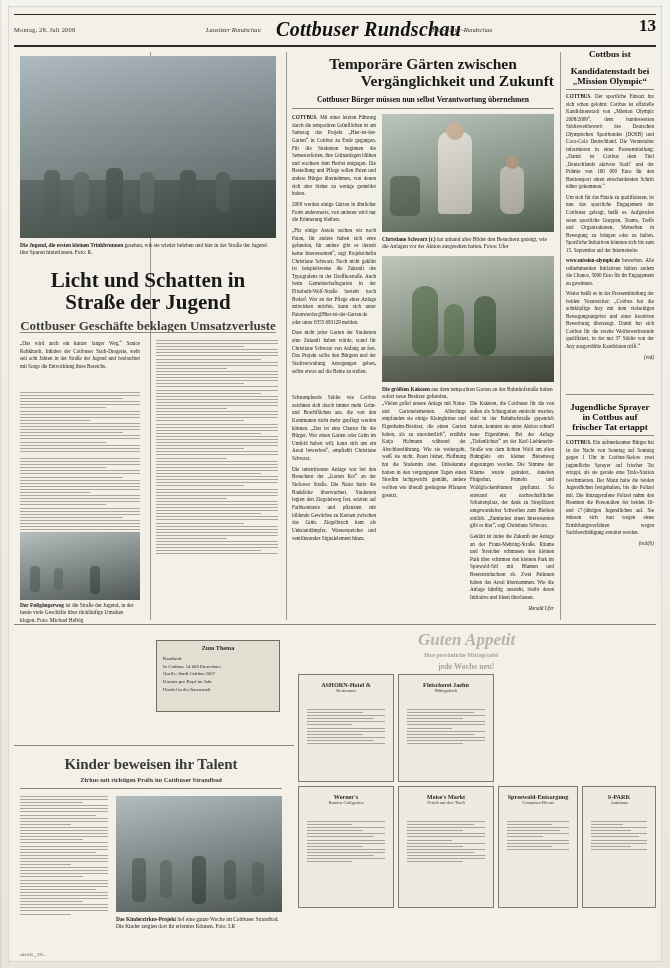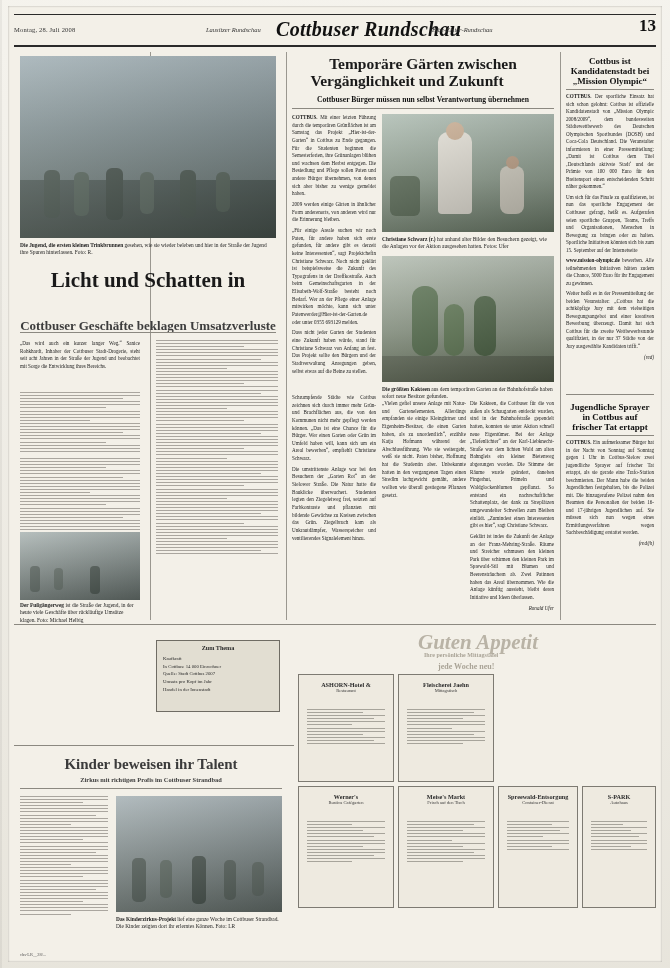--- a/index.html
+++ b/index.html
@@ -56,21 +56,21 @@
   
   .rbox-title{font-size:9px;line-height:1.12;text-align:center;font-weight:700;color:#111;}
   .rtxt{font-size:5.1px;line-height:1.48;text-align:justify;color:#1c1c1c;}
   .rtxt p{margin:0 0 3px 0;}
   .sig{font-size:5.1px;text-align:right;font-style:italic;}
 
   
   .ad{position:absolute;border:1px solid #7d7a72;background:#eeeae0;}
   .ad-t{font-size:6.2px;font-weight:700;text-align:center;color:#2b2b2b;}
   .ad-s{font-size:4.6px;text-align:center;color:#3a3a3a;}
-  .guten{position:absolute;font-style:italic;font-weight:700;color:#b9b3a6;font-size:21px;}
+  .guten{position:absolute;font-style:italic;font-weight:700;color:#b9b3a6;font-size:17px;}
   .guten-s{position:absolute;font-size:6px;color:#a9a396;font-weight:700;}
   .guten-s2{position:absolute;font-size:8px;color:#a9a396;font-weight:700;}
 
   .boxline{position:absolute;border:1px solid #6f6c64;}
 
   .footer-note{position:absolute;font-size:4.4px;color:#555;}
 </style>
 </head>
 <body>
 
@@ -103,20 +103,21 @@
     <div style="position:absolute;left:160px;bottom:20px;width:16px;height:48px;background:#4f5d55;border-radius:6px"></div>
     <div style="position:absolute;left:196px;bottom:26px;width:14px;height:40px;background:#5c6b61;border-radius:6px"></div>
   </div>
   <div class="cap" style="left:20px;top:242px;width:256px;">
     <b>Die Jugend, die ersten kleinen Trinkbrunnen</b>
     <span>gesehen, wie sie wieder beleben und hier in der Straße der Jugend ihre Spuren hinterlassen.</span>
     <span>Foto: R.</span>
   </div>
 
   <h1 class="head lf-title" style="position:absolute;left:20px;top:270px;width:256px;">Licht und Schatten in</h1>
+  <h1 class="head lf-title" style="position:absolute;left:20px;top:292px;width:256px;">Straße der Jugend</h1>
   <div class="lf-sub" style="position:absolute;left:20px;top:318px;width:256px;">Cottbuser Geschäfte beklagen Umsatzverluste</div>
   <div class="thin-line" style="left:20px;top:332px;width:256px;"></div>
 
   <div style="position:absolute;left:20px;top:340px;width:120px;font-size:5.1px;line-height:1.5;text-align:justify;color:#1c1c1c;">„Das wird auch ein kurzer langer Weg.“ Sanice Rohkhardt, Inhaber der Cottbuser Stadt-Drogerie, steht seit acht Jahren in der Straße der Jugend und beobachtet mit Sorge die Entwicklung ihres Bereichs.</div>
 
   <div class="lines" style="left:20px;top:392px;width:120px;">
     <i></i>
       <i></i>
       <i class="sh3"></i>
       <i></i>
@@ -316,21 +317,21 @@
     <div style="position:absolute;left:136px;bottom:16px;width:12px;height:34px;background:#64706a;border-radius:5px"></div>
   </div>
   <div class="cap" style="left:116px;top:916px;width:166px;">
     <b>Das Kinderzirkus-Projekt</b>
     <span>lief eine ganze Woche im Cottbuser Strandbad. Die Kinder zeigten dort ihr erlerntes Können.</span>
     <span>Foto: LR</span>
   </div>
   <div class="footer-note" style="left:20px;top:952px;">cbs-LR__28/...</div>
 
   <h1 class="head cf-title" style="position:absolute;left:292px;top:56px;width:262px;">Temporäre Gärten zwischen</h1>
-  <h1 class="head cf-title" style="position:absolute;left:276px;top:73px;width:262px;">Vergänglichkeit und Zukunft</h1>
+  <h1 class="head cf-title" style="position:absolute;left:292px;top:73px;width:262px;text-align:right;">Vergänglichkeit und Zukunft</h1>
   <div class="cf-sub" style="position:absolute;left:292px;top:95px;width:262px;">Cottbuser Bürger müssen nun selbst Verantwortung übernehmen</div>
   <div class="thin-line" style="left:292px;top:108px;width:262px;"></div>
 
   <div class="art" style="position:absolute;left:292px;top:114px;width:84px;">
     <p class="lead"><b>COTTBUS.</b>
       <span>Mit einer letzten Führung durch die temporären Grünflächen ist am Samstag das Projekt „Hier-ist-der-Garten“ in Cottbus zu Ende gegangen. Für die Studenten beginnen die Semesterferien, ihre Grünanlagen blühen und wachsen dem Herbst entgegen. Die Besiedlung und Pflege sollen Paten und andere Bürger übernehmen, von denen sich aber bisher zu wenige gemeldet haben.</span></p>
     <p>2009 werden einige Gärten in ähnlicher Form anderenorts, von anderen wird nur die Erinnerung bleiben.</p>
     <p>„Für einige Areale suchen wir noch Paten, für andere haben sich erste gefunden, für andere gibt es derzeit keine Interessenten“, sagt Projektchefin Christiane Schwarz. Noch nicht geklärt ist beispielsweise die Zukunft des Typografens in der Dreffkostraße. Auch beim Gemeinschaftsgarten in der Elisabeth-Wolf-Straße besteht noch Bedarf. Wer an der Pflege einer Anlage mitwirken möchte, kann sich unter Patenwerder@Hier-ist-der-Garten.de oder unter 0355 693129 melden.</p>
     <p>Dass nicht jeder Garten der Studenten eine Zukunft haben würde, stand für Christiane Schwarz von Anfang an fest. Das Projekt sollte den Bürgern und der Stadtverwaltung Anregungen geben, selbst etwas auf die Beine zu stellen.</p>
   </div>
@@ -367,21 +368,21 @@
   </div>
   <div class="art" style="position:absolute;left:382px;top:400px;width:84px;">
     <p>„Vielen gefiel unsere Anlage mit Natur- und Gartenelementen. Allerdings empfanden sie einige Kleingärtner und Eigenheim-Besitzer, die einen Garten haben, als zu unordentlich“, erzählte Katja Hofmann während der Abschlussführung. Wie sie weitergeht, weiß sie nicht. Paten bisher, Hoffnung hat die Studentin aber. Unbekannte hatten in den vergangenen Tagen einen Stredlm lachgewicht gemäht, andere wollten wie überall gestiegene Pflanzen gesetzt.</p>
   </div>
   <div class="art" style="position:absolute;left:470px;top:400px;width:84px;">
     <p>Die Kakteen, die Cottbuser für die von außen als Schaugarten entdeckt wurden, sind in der Bahnhofstraße gependelt hatten, konnten sie unter Aktion schnell neue Eigentümer. Bei der Anlage „Tiefenlichter“ an der Karl-Liebknecht-Straße war dem lichten Wald am alten Bahngleis ein kleiner Bietenweg abgerungen worden. Die Stimme der Räume wurde geändert, daneben Fingerhut, Primeln und Waldglockenblumen gepflanzt. So entstand ein nachrschaftlicher Schattenplatz, der dank zu Streplätzen umgewandelter Schwellen zum Bleiben einlädt. „Zumindest einen Interessenten gibt es hier“, sagt Christiane Schwarz.</p>
     <p>Geklärt ist indes die Zukunft der Anlage an der Franz-Mehring-Straße. Räume und Streicher schmusen den kleinen Park über schirmen den kleinen Park im Sprewald-Stil mit Blumen und Beerensträuchern ab. Zwei Patinnen haben das Areal übernommen. Wie die Anlage künftig aussieht, bleibt deren Initiative und Ideen überlassen.</p>
     <p class="sig">Ronald Ufer</p>
   </div>
 
-  <div class="rbox-title" style="position:absolute;left:566px;top:56px;width:88px;text-align:center;">Cottbus ist</div>
+  <div class="rbox-title" style="position:absolute;left:566px;top:49px;width:88px;text-align:center;">Cottbus ist</div>
   <div class="rbox-title" style="position:absolute;left:566px;top:66px;width:88px;">Kandidatenstadt bei</div>
   <div class="rbox-title" style="position:absolute;left:566px;top:76px;width:88px;">„Mission Olympic“</div>
   <div class="thin-line" style="left:566px;top:89px;width:88px;"></div>
 
   <div class="rtxt" style="position:absolute;left:566px;top:93px;width:88px;">
     <p><b>COTTBUS.</b>
        <span>Der sportliche Einsatz hat sich schon gelohnt: Cottbus ist offizielle Kandidatenstadt von „Mission Olympic 2008/2009“, dem bundesweiten Städtewettbewerb des Deutschen Olympischen Sportbundes (DOSB) und Coca-Cola Deutschland. Die Veranstalter informieren in einer Pressemitteilung: „Damit ist Cottbus dem Titel ‚Deutschlands aktivste Stadt‘ und der Prämie von 100 000 Euro für den Breitensport einen entscheidenden Schritt näher gekommen.“</span></p>
     <p>Um sich für das Finale zu qualifizieren, ist nun das sportliche Engagement der Cottbuser gefragt, heißt es. Aufgerufen seien sportliche Gruppen, Teams, Treffs und Organisationen, Menschen in Bewegung zu bringen oder zu halten. Sportliche Initiativen könnten sich bis zum 15. September auf der Internetseite</p>
     <p><span style="font-weight:700;color:#111;">www.mission-olympic.de</span>
        <span>bewerben. Alle teilnehmenden Initiativen hätten zudem die Chance, 5000 Euro für ihr Engagement zu gewinnen.</span></p>

